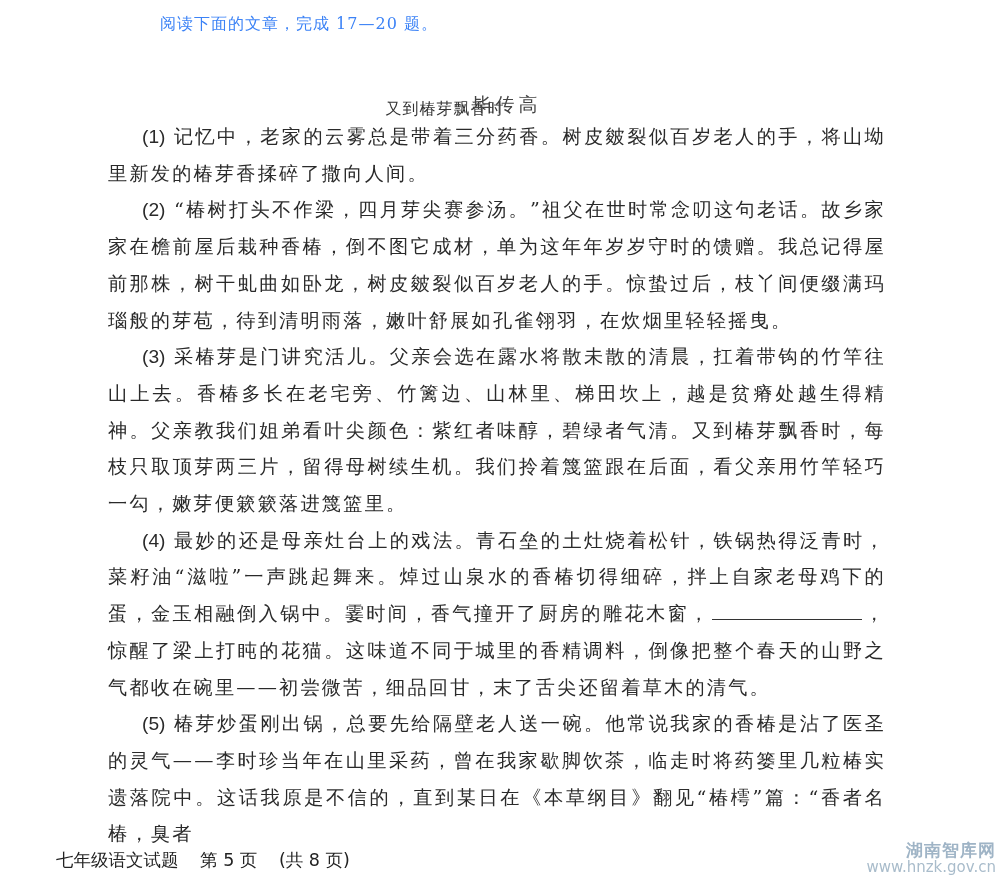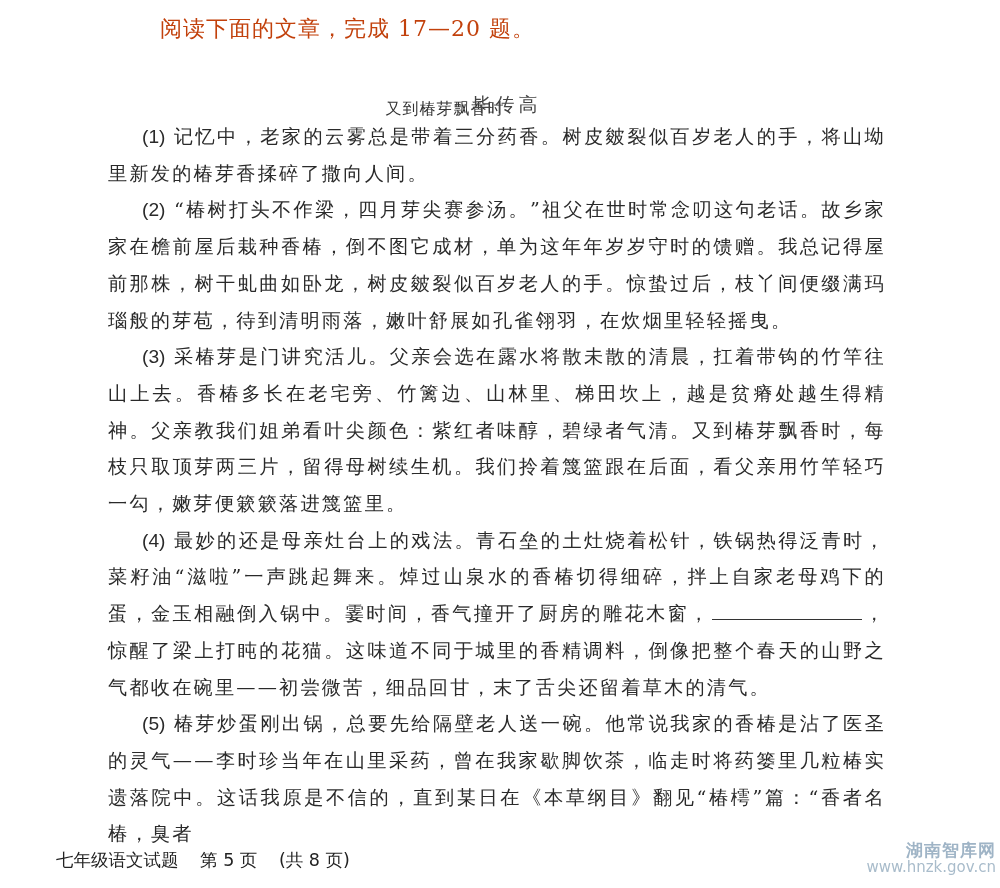--- a/index.html
+++ b/index.html
@@ -12,23 +12,23 @@
       height: 888px;
       position: relative;
       overflow: hidden;
       color: #2a2a2a;
       font-family: "DejaVu Serif", "Liberation Serif", serif;
     }
     .instruction {
       position: absolute;
       left: 160px;
       top: 14px;
-      font-size: 22px;
+      font-size: 16px;
       letter-spacing: 1px;
-      color: #c2410c;
+      color: #3b82f6;
       white-space: nowrap;
     }
     .title {
       position: absolute;
       left: 0;
       width: 880px;
       top: 59px;
       text-align: center;
       font-size: 16px;
       color: #333;

